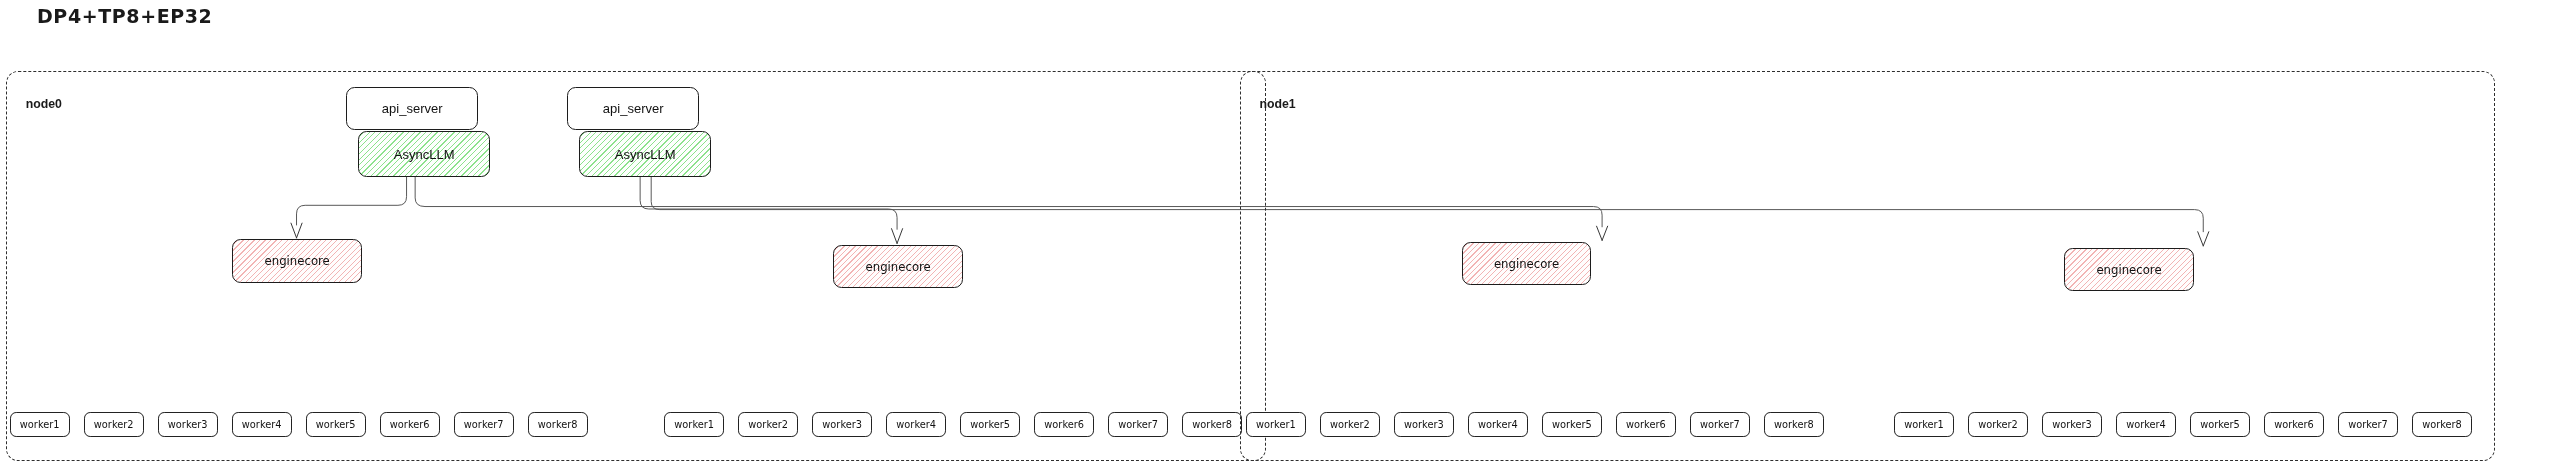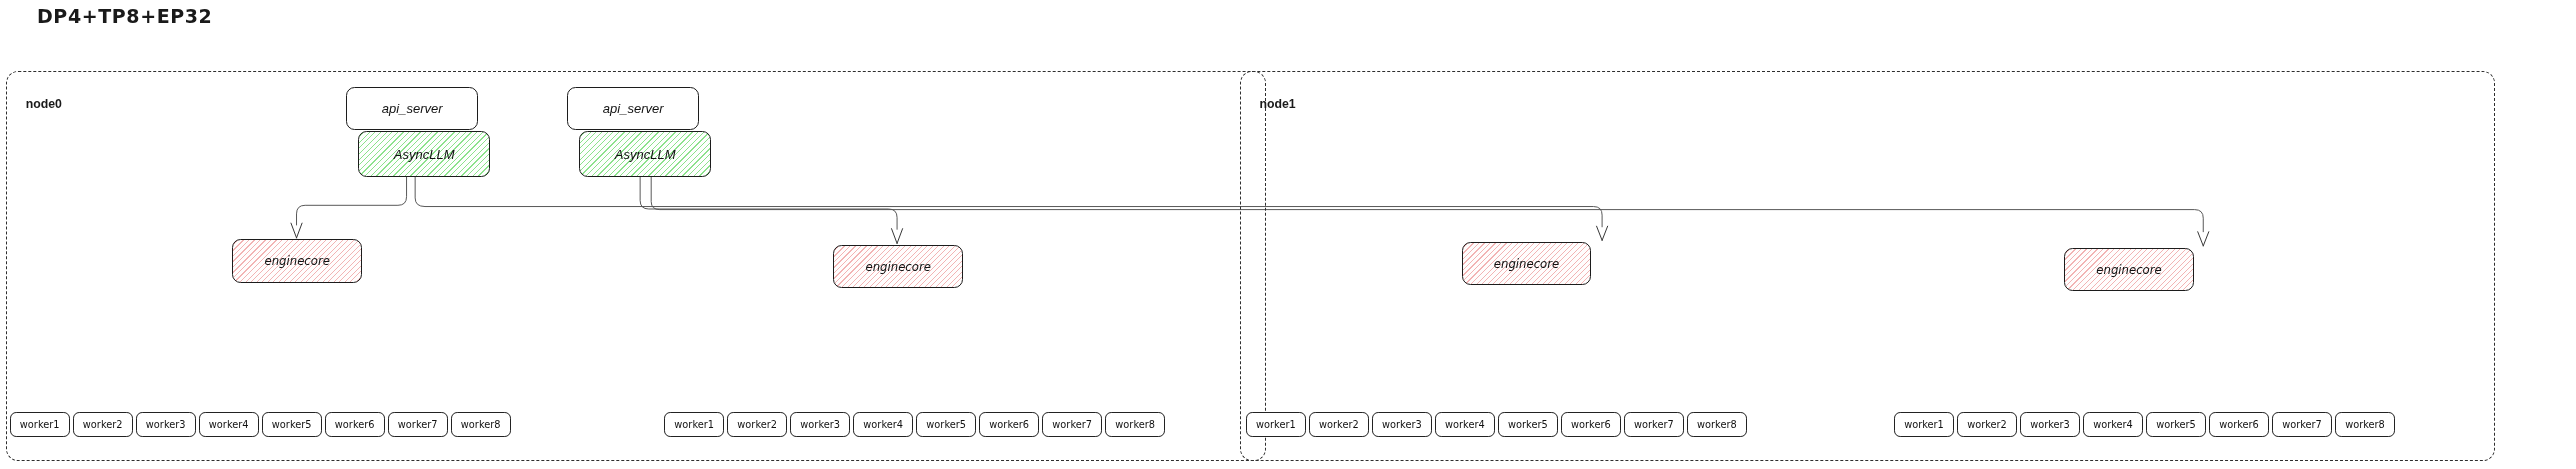--- a/index.html
+++ b/index.html
@@ -53,39 +53,38 @@
     position: absolute;
     box-sizing: border-box;
     border: 1.8px solid #1c1c1c;
     border-radius: 8.6px;
     background: #ffffff;
     display: flex;
     align-items: center;
     justify-content: center;
     font-size: 13px;
     color: #111111;
-    font-style: italic;
   }
   .box.hatch-green {
     background-color: #fdfffd;
     background-image: repeating-linear-gradient(
       135deg, rgba(0,0,0,0) 0px, rgba(0,0,0,0) 3.1px, #8ce28c 3.1px, #8ce28c 4px);
     margin-left: 12px;
   }
   .box.hatch-red {
     background-color: #fffdfd;
     background-image: repeating-linear-gradient(
       135deg, rgba(0,0,0,0) 0px, rgba(0,0,0,0) 3.1px, #f2b4b4 3.1px, #f2b4b4 3.9px);
     font-size: 11.7px;
     font-family: "DejaVu Sans", "Liberation Sans", sans-serif;
   }
   .wgroup {
     position: absolute;
     display: flex;
-    gap: 3px;
+    gap: 14px;
   }
   .worker {
     box-sizing: border-box;
     width: 60px;
     height: 24.6px;
     border: 1.5px solid #222222;
     border-radius: 6.2px;
     background: #ffffff;
     display: flex;
     align-items: center;

